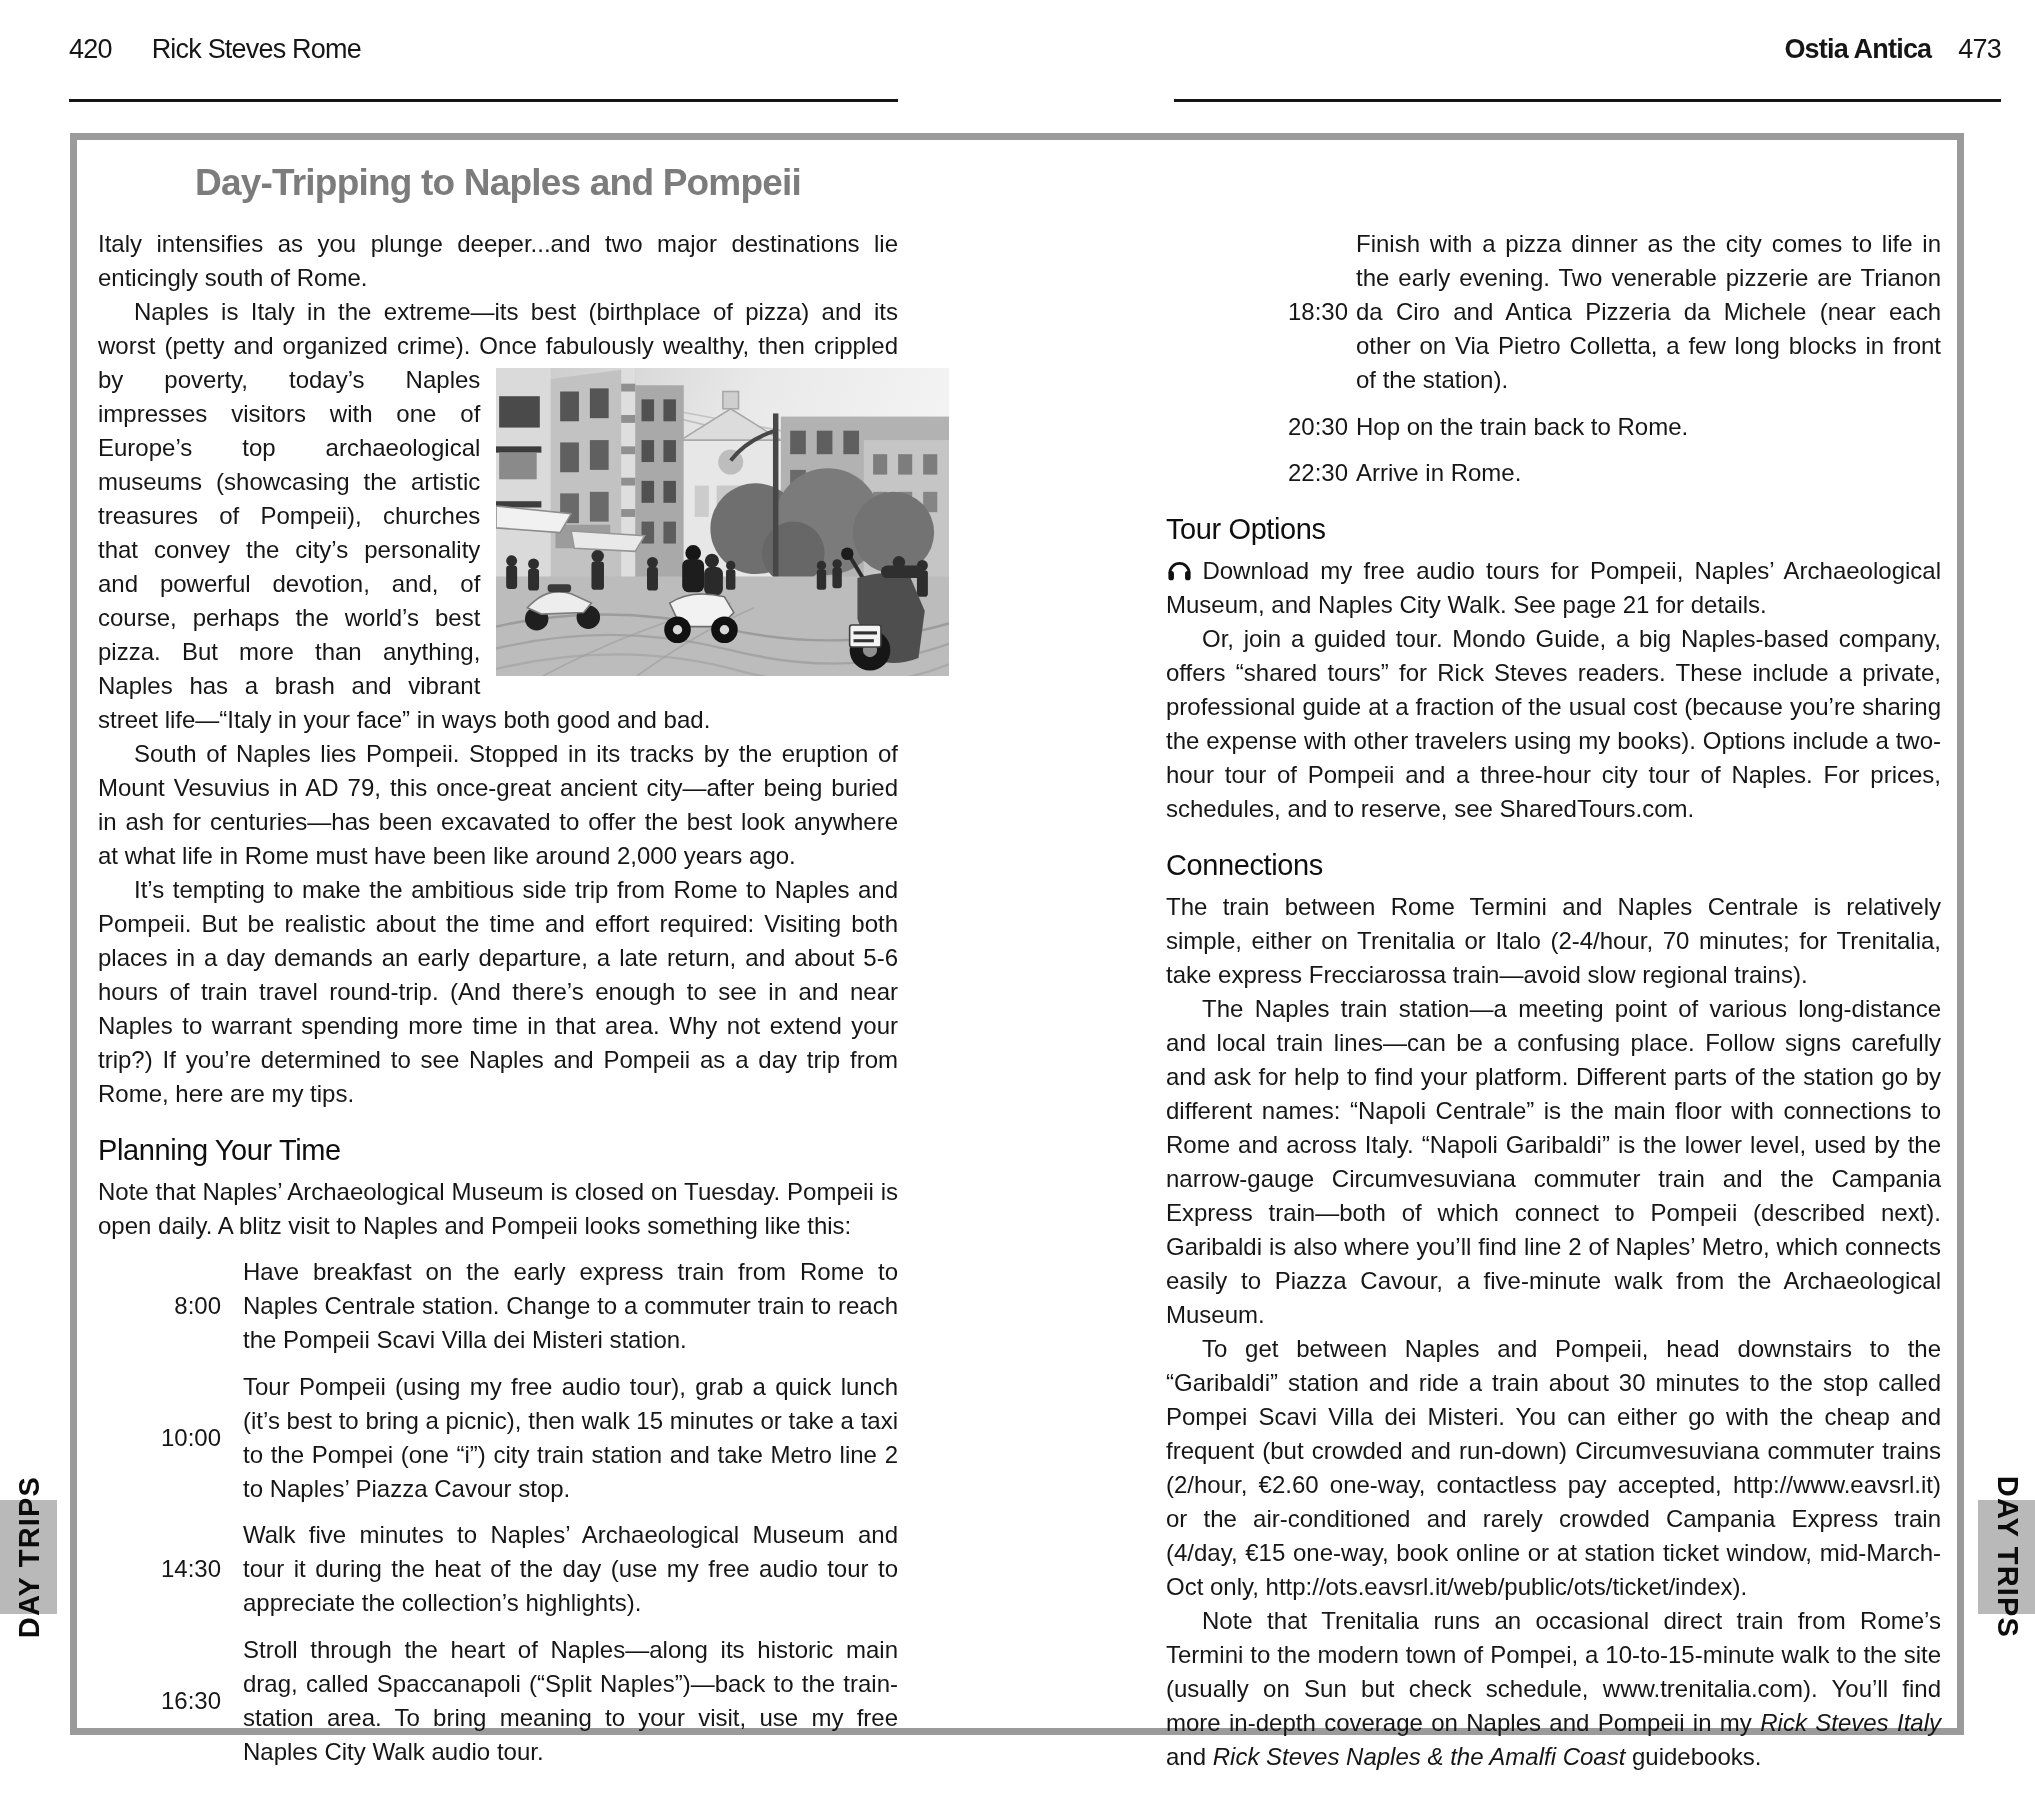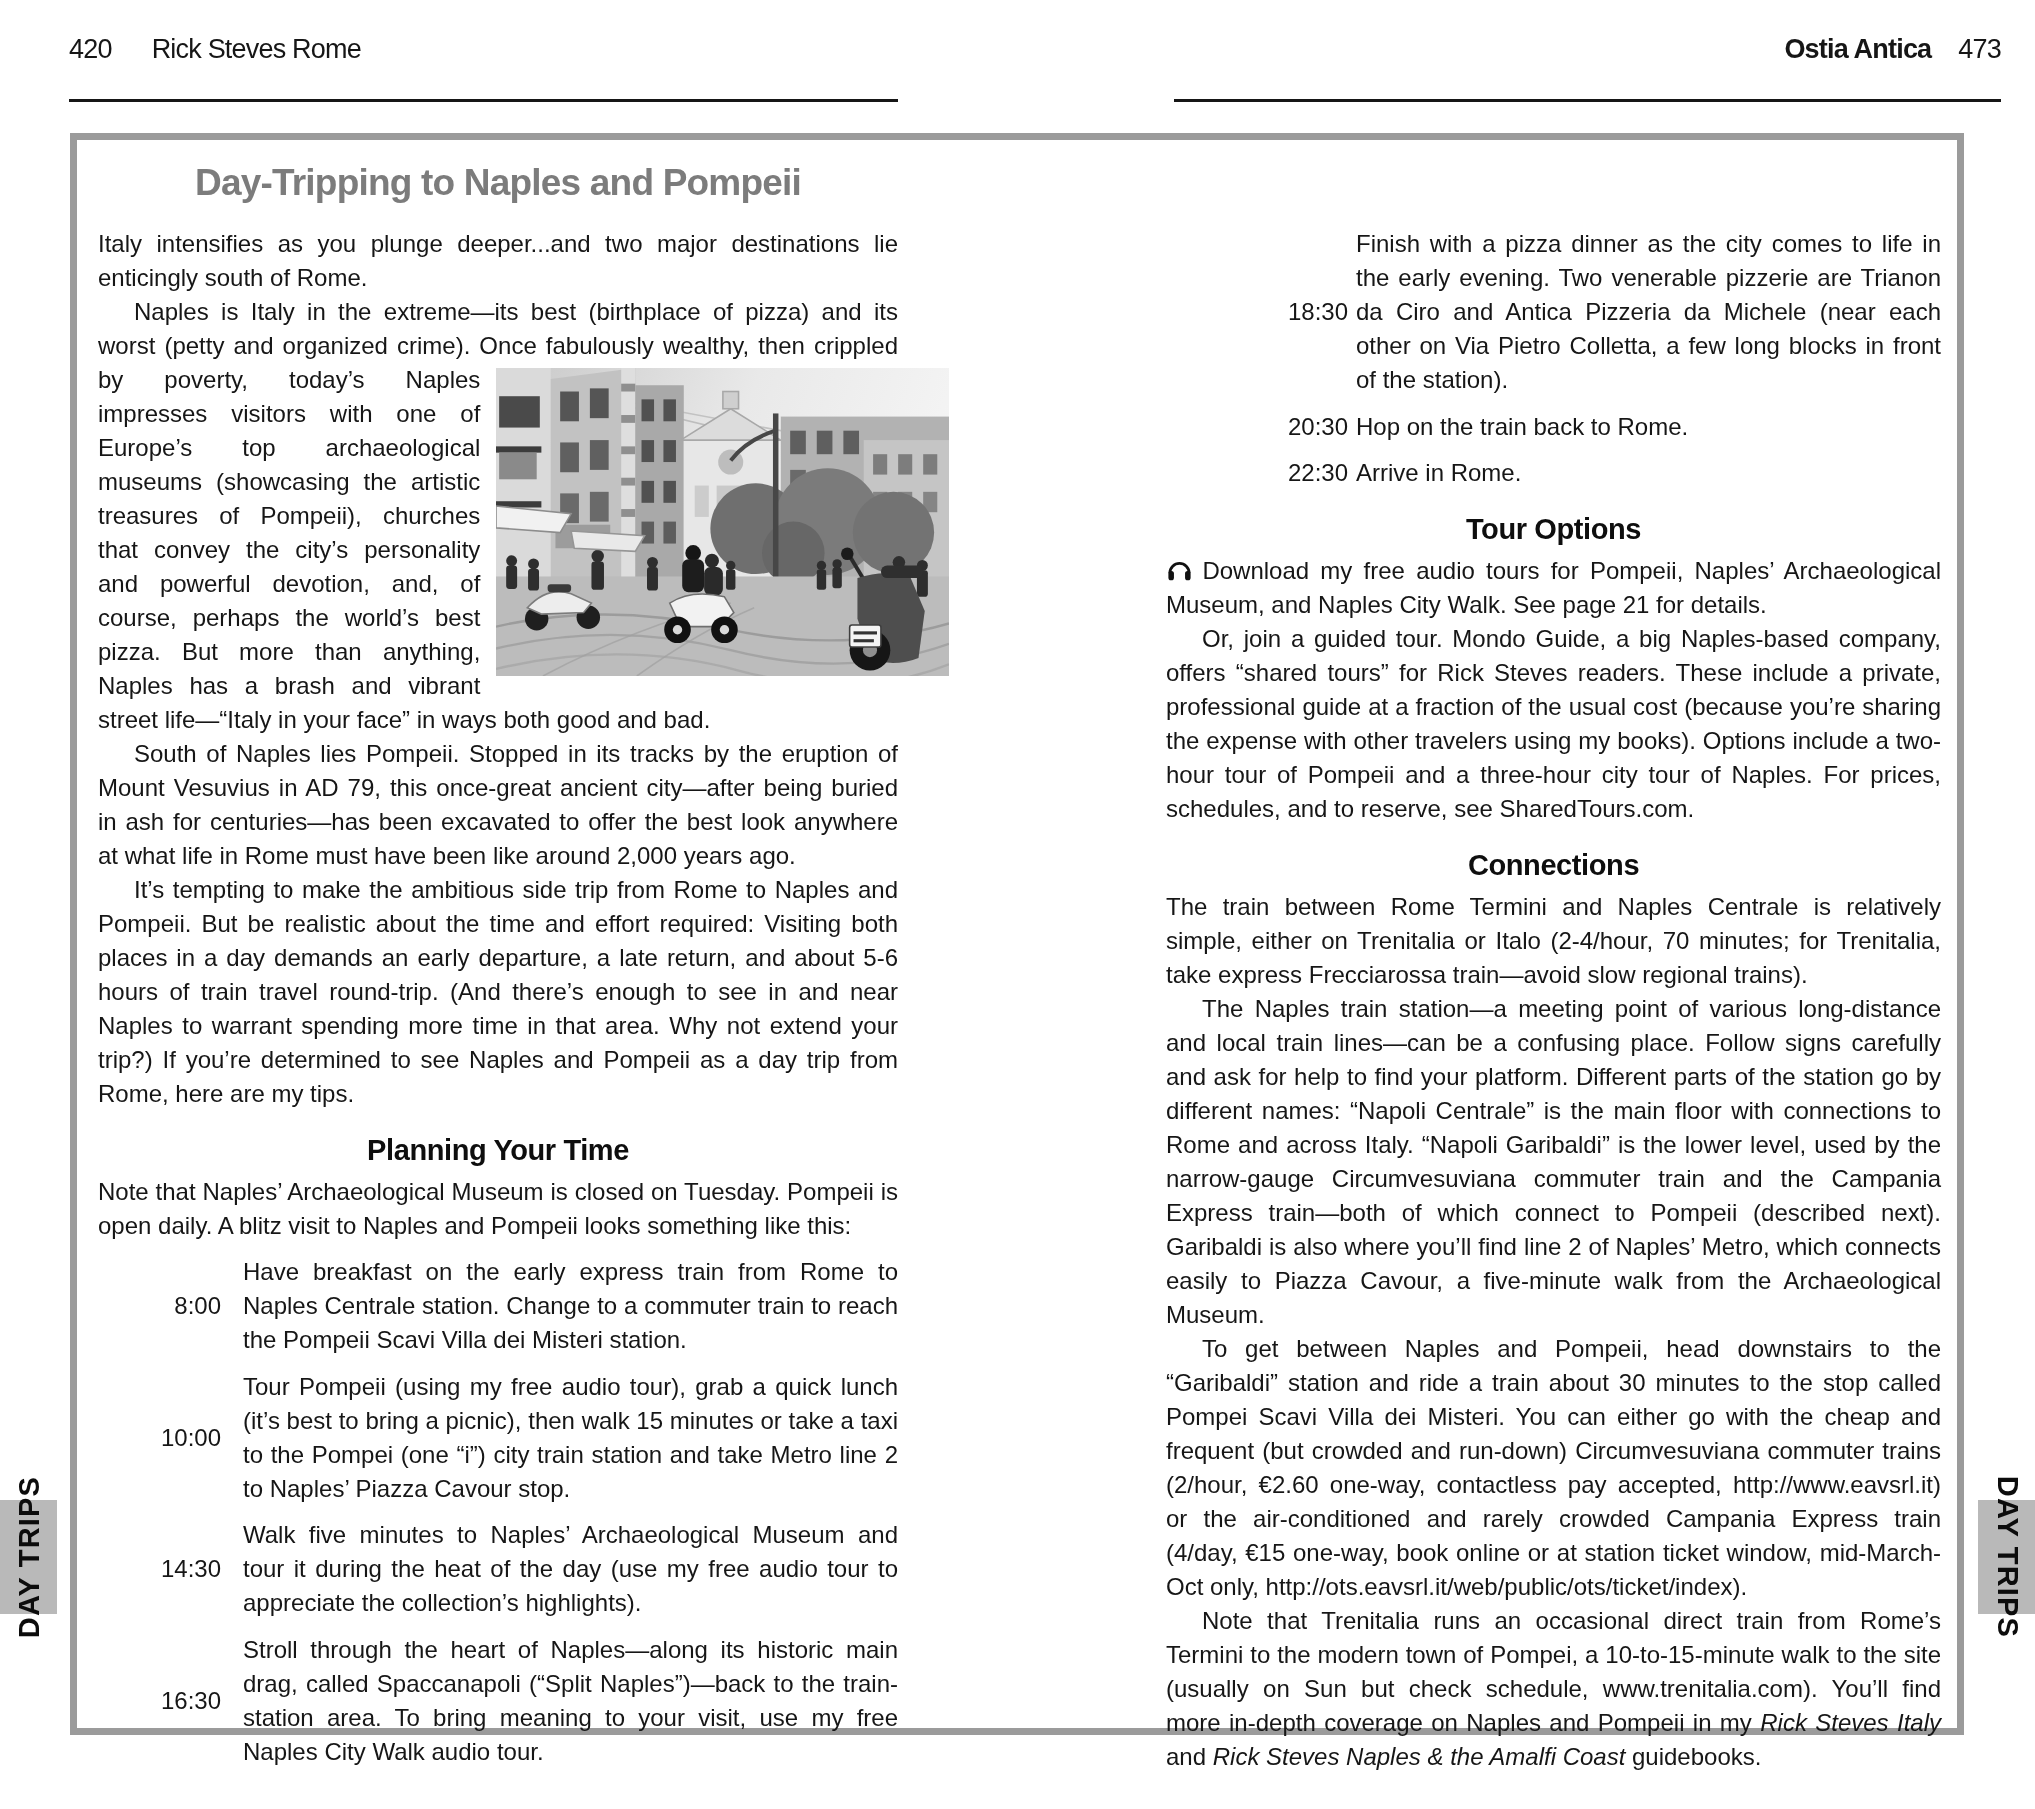--- a/index.html
+++ b/index.html
@@ -26,21 +26,21 @@
   .col{position:absolute;top:150px;}
   .col-left{left:98px;width:800px;}
   .col-right{left:1166px;width:775px;}
   p{margin:0;text-align:justify;font-size:24px;line-height:34px;word-break:break-word;}
   .indent{text-indent:36px;}
   .b{font-weight:400;}
   .i{font-style:italic;}
   h1{font-size:37px;line-height:44px;color:#7c7c7c;text-align:center;
      margin:11px 0 22px 0;letter-spacing:-0.8px;font-weight:700;}
   h2{font-size:29px;line-height:34px;margin:22px 0 7.8px 0;color:#0e0e0e;
-     letter-spacing:-0.4px;font-weight:700;text-align:center;}
+     letter-spacing:-0.4px;font-weight:400;}
   
   .photo-float{float:right;width:453px;height:308px;margin:4.7px -51px 12.5px 15.7px;}
   .photo-float svg{display:block;width:100%;height:100%;}
   
   .sched{display:flex;margin-top:12.5px;align-items:center;}
   .sched .t{flex:0 0 123px;text-align:right;font-size:24px;line-height:34px;}
   .sched .d{margin-left:22px;flex:1;text-align:justify;font-size:24px;line-height:34px;word-break:break-word;}
   .col-right .sched .t{flex:0 0 182px;}
   .col-right .sched .d{margin-left:8px;}
   .first-right{margin-top:77px;}

